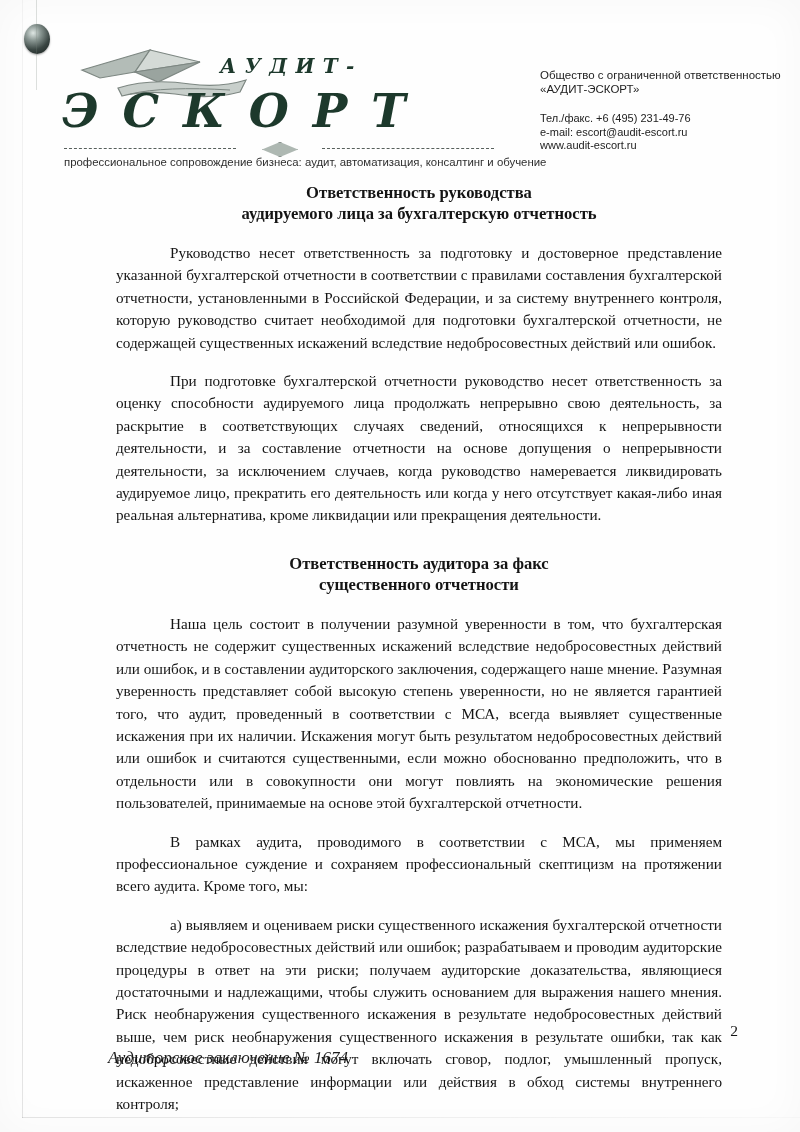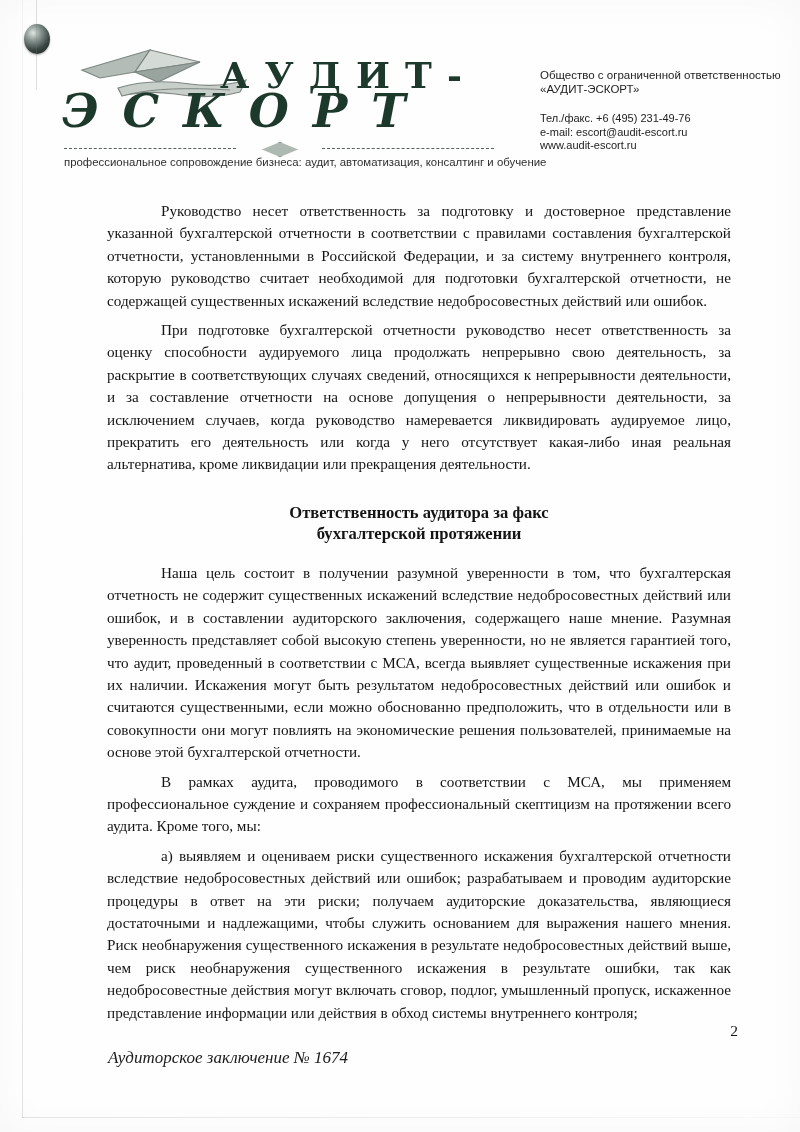--- a/index.html
+++ b/index.html
@@ -33,22 +33,22 @@
     position:absolute;left:36px;top:0;width:1px;height:90px;
     background:rgba(120,130,125,0.25);
   }
 
   
   .letterhead{position:absolute;left:0;top:0;width:100%;height:175px;}
   .logo-block{position:absolute;left:60px;top:38px;width:440px;height:130px;}
   .plane-art{position:absolute;left:20px;top:10px;width:180px;height:60px;}
   .logo-line1{
     position:absolute;left:160px;top:16px;width:280px;
-    font-family:"DejaVu Serif", serif;font-weight:bold;
-    font-size:36px;letter-spacing:0.42em;white-space:nowrap;
+    font-family:"DejaVu Serif", serif;font-style:italic;font-weight:bold;
+    font-size:20px;letter-spacing:0.42em;white-space:nowrap;
   }
   .logo-line2{
     position:absolute;left:2px;top:46px;width:438px;
     font-family:"DejaVu Serif", serif;font-style:italic;font-weight:bold;
     font-size:46px;letter-spacing:0.52em;white-space:nowrap;
   }
   .logo-divider{position:absolute;left:4px;top:104px;width:430px;height:14px;}
   .dash-seg{position:absolute;top:6px;height:0;border-top:1.6px dashed #57605c;width:172px;}
   .dash-left{left:0;}
   .dash-right{right:0;}
@@ -75,21 +75,21 @@
   .doc{
     position:absolute;left:100px;top:182px;width:638px;
     font-size:15.2px;line-height:22.4px;text-align:justify;
     color:#141414;
   }
   .doc h3{
     font-size:16.6px;line-height:21px;font-weight:bold;
     text-align:center;margin:0 0 0 0;
   }
   .h-gap-top{margin-top:26px !important;}
-  .doc p{margin:7px;text-indent:54px;}
+  .doc p{margin:16px;text-indent:54px;}
   .p-after-h{margin-top:18px !important;}
   .item-b{margin-top:8px !important;}
 
   .page-number{
     position:absolute;right:62px;top:1022px;
     font-size:15.5px;color:#141414;
   }
   .footer-note{
     position:absolute;left:108px;top:1048px;
     font-size:17px;font-style:italic;color:#1a1a1a;
@@ -131,27 +131,31 @@
       <div class="org">«АУДИТ-ЭСКОРТ»</div>
       <div class="gap"></div>
       <div>Тел./факс. +6 (495) 231-49-76</div>
       <div>e-mail: escort@audit-escort.ru</div>
       <div>www.audit-escort.ru</div>
     </div>
   </div>
 
   <div class="doc">
 
+    <h3>
+      <span>Ответственность руководства</span><br>
+      <span>аудируемого лица за бухгалтерскую отчетность</span>
+    </h3>
 
     <p class="p-after-h">Руководство несет ответственность за подготовку и достоверное представление указанной бухгалтерской отчетности в соответствии с правилами составления бухгалтерской отчетности, установленными в Российской Федерации, и за систему внутреннего контроля, которую руководство считает необходимой для подготовки бухгалтерской отчетности, не содержащей существенных искажений вследствие недобросовестных действий или ошибок.</p>
     <p>При подготовке бухгалтерской отчетности руководство несет ответственность за оценку способности аудируемого лица продолжать непрерывно свою деятельность, за раскрытие в соответствующих случаях сведений, относящихся к непрерывности деятельности, и за составление отчетности на основе допущения о непрерывности деятельности, за исключением случаев, когда руководство намеревается ликвидировать аудируемое лицо, прекратить его деятельность или когда у него отсутствует какая-либо иная реальная альтернатива, кроме ликвидации или прекращения деятельности.</p>
 
     <h3 class="h-gap-top">
       <span>Ответственность аудитора за факс</span><br>
-      <span>бухгалтерской протяжении</span>
+      <span>существенного отчетности</span>
     </h3>
 
     <p class="p-after-h">Наша цель состоит в получении разумной уверенности в том, что бухгалтерская отчетность не содержит существенных искажений вследствие недобросовестных действий или ошибок, и в составлении аудиторского заключения, содержащего наше мнение. Разумная уверенность представляет собой высокую степень уверенности, но не является гарантией того, что аудит, проведенный в соответствии с МСА, всегда выявляет существенные искажения при их наличии. Искажения могут быть результатом недобросовестных действий или ошибок и считаются существенными, если можно обоснованно предположить, что в отдельности или в совокупности они могут повлиять на экономические решения пользователей, принимаемые на основе этой бухгалтерской отчетности.</p>
     <p>В рамках аудита, проводимого в соответствии с МСА, мы применяем профессиональное суждение и сохраняем профессиональный скептицизм на протяжении всего аудита. Кроме того, мы:</p>
     <p>а) выявляем и оцениваем риски существенного искажения бухгалтерской отчетности вследствие недобросовестных действий или ошибок; разрабатываем и проводим аудиторские процедуры в ответ на эти риски; получаем аудиторские доказательства, являющиеся достаточными и надлежащими, чтобы служить основанием для выражения нашего мнения. Риск необнаружения существенного искажения в результате недобросовестных действий выше, чем риск необнаружения существенного искажения в результате ошибки, так как недобросовестные действия могут включать сговор, подлог, умышленный пропуск, искаженное представление информации или действия в обход системы внутреннего контроля;</p>
   </div>
 
   <div class="page-number">2</div>
   <div class="footer-note">Аудиторское заключение № 1674</div>
 

